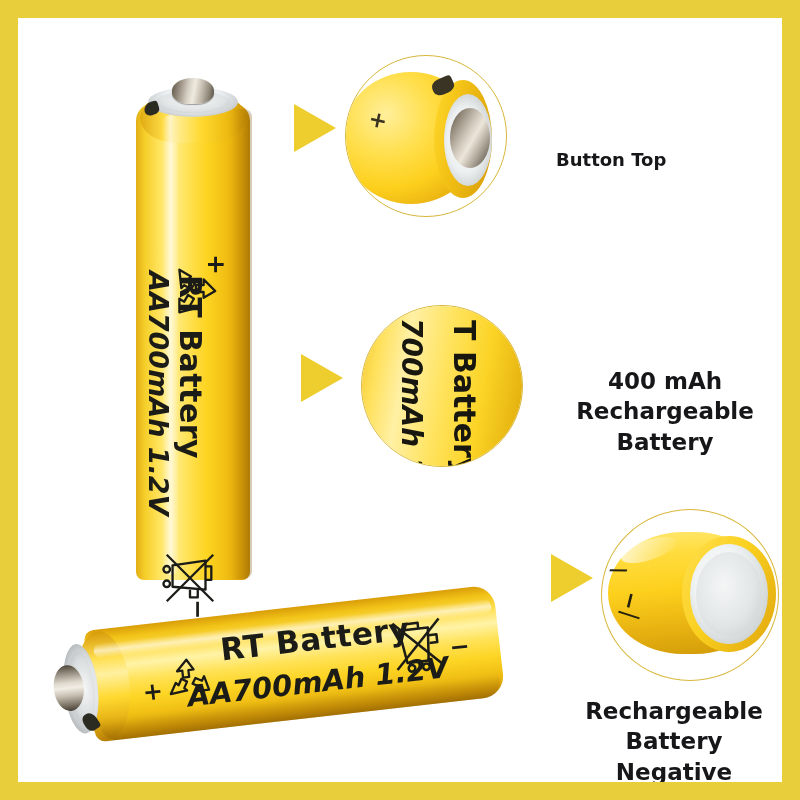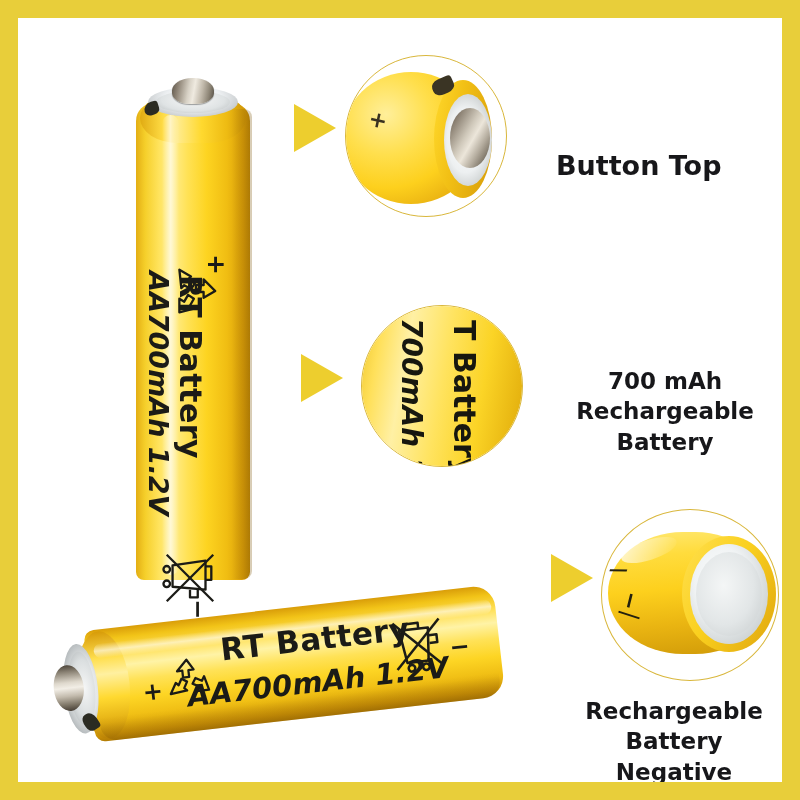--- a/index.html
+++ b/index.html
@@ -170,21 +170,21 @@
     background:radial-gradient(ellipse at 42% 40%,#f4f6f6 0%,#e2e6e7 55%,#c5cacb 100%);
   }
   .c3-gloss{position:absolute;left:18px;top:30px;width:58px;height:20px;border-radius:50%;
     background:linear-gradient(120deg,rgba(255,255,255,.75),rgba(255,255,255,0));transform:rotate(-18deg);}
   .c3-m1{position:absolute;left:12px;top:48px;font-size:20px;font-weight:700;color:#23200f;transform:rotate(-72deg);}
   .c3-m2{position:absolute;left:18px;top:78px;font-size:22px;font-weight:700;color:#23200f;transform:rotate(-76deg);}
   .c3-m3{position:absolute;left:16px;top:104px;width:22px;height:2px;background:#23200f;transform:rotate(18deg);}
 
   
   .label{position:absolute;color:#17171a;font-weight:700;line-height:1.32;}
-  .l1{left:538px;top:130px;font-size:27px;}
+  .l1{left:538px;top:130px;font-size:18px;}
   .l2{left:519px;top:348px;font-size:23px;width:256px;text-align:center;}
   .l3{left:540px;top:678px;font-size:23px;width:232px;text-align:center;}
 </style>
 </head>
 <body>
 
 <div id="stage">
 
   <div class="frame-edge frame-top"></div>
   <div class="frame-edge frame-bottom"></div>
@@ -286,21 +286,21 @@
 
     <div class="arrow" style="left:283px;top:336px;"></div>
 
     <div class="circ" style="left:343px;top:287px;width:160px;height:160px;">
       <div class="c2-face"></div>
       <span class="c2txt c2-l1">T Battery</span>
       <span class="c2txt c2-l2">700mAh 1.2</span>
     </div>
 
     <div class="label l2">
-      <div>700 mAh</div>
+      <div>400 mAh</div>
       <div>Rechargeable Battery</div>
     </div>
 
     <div class="arrow" style="left:533px;top:536px;"></div>
 
     <div class="circ" style="left:583px;top:491px;width:176px;height:170px;">
       <div class="c3-body"></div>
       <div class="c3-disc-out"></div>
       <div class="c3-disc-rim"></div>
       <div class="c3-disc-in"></div>

